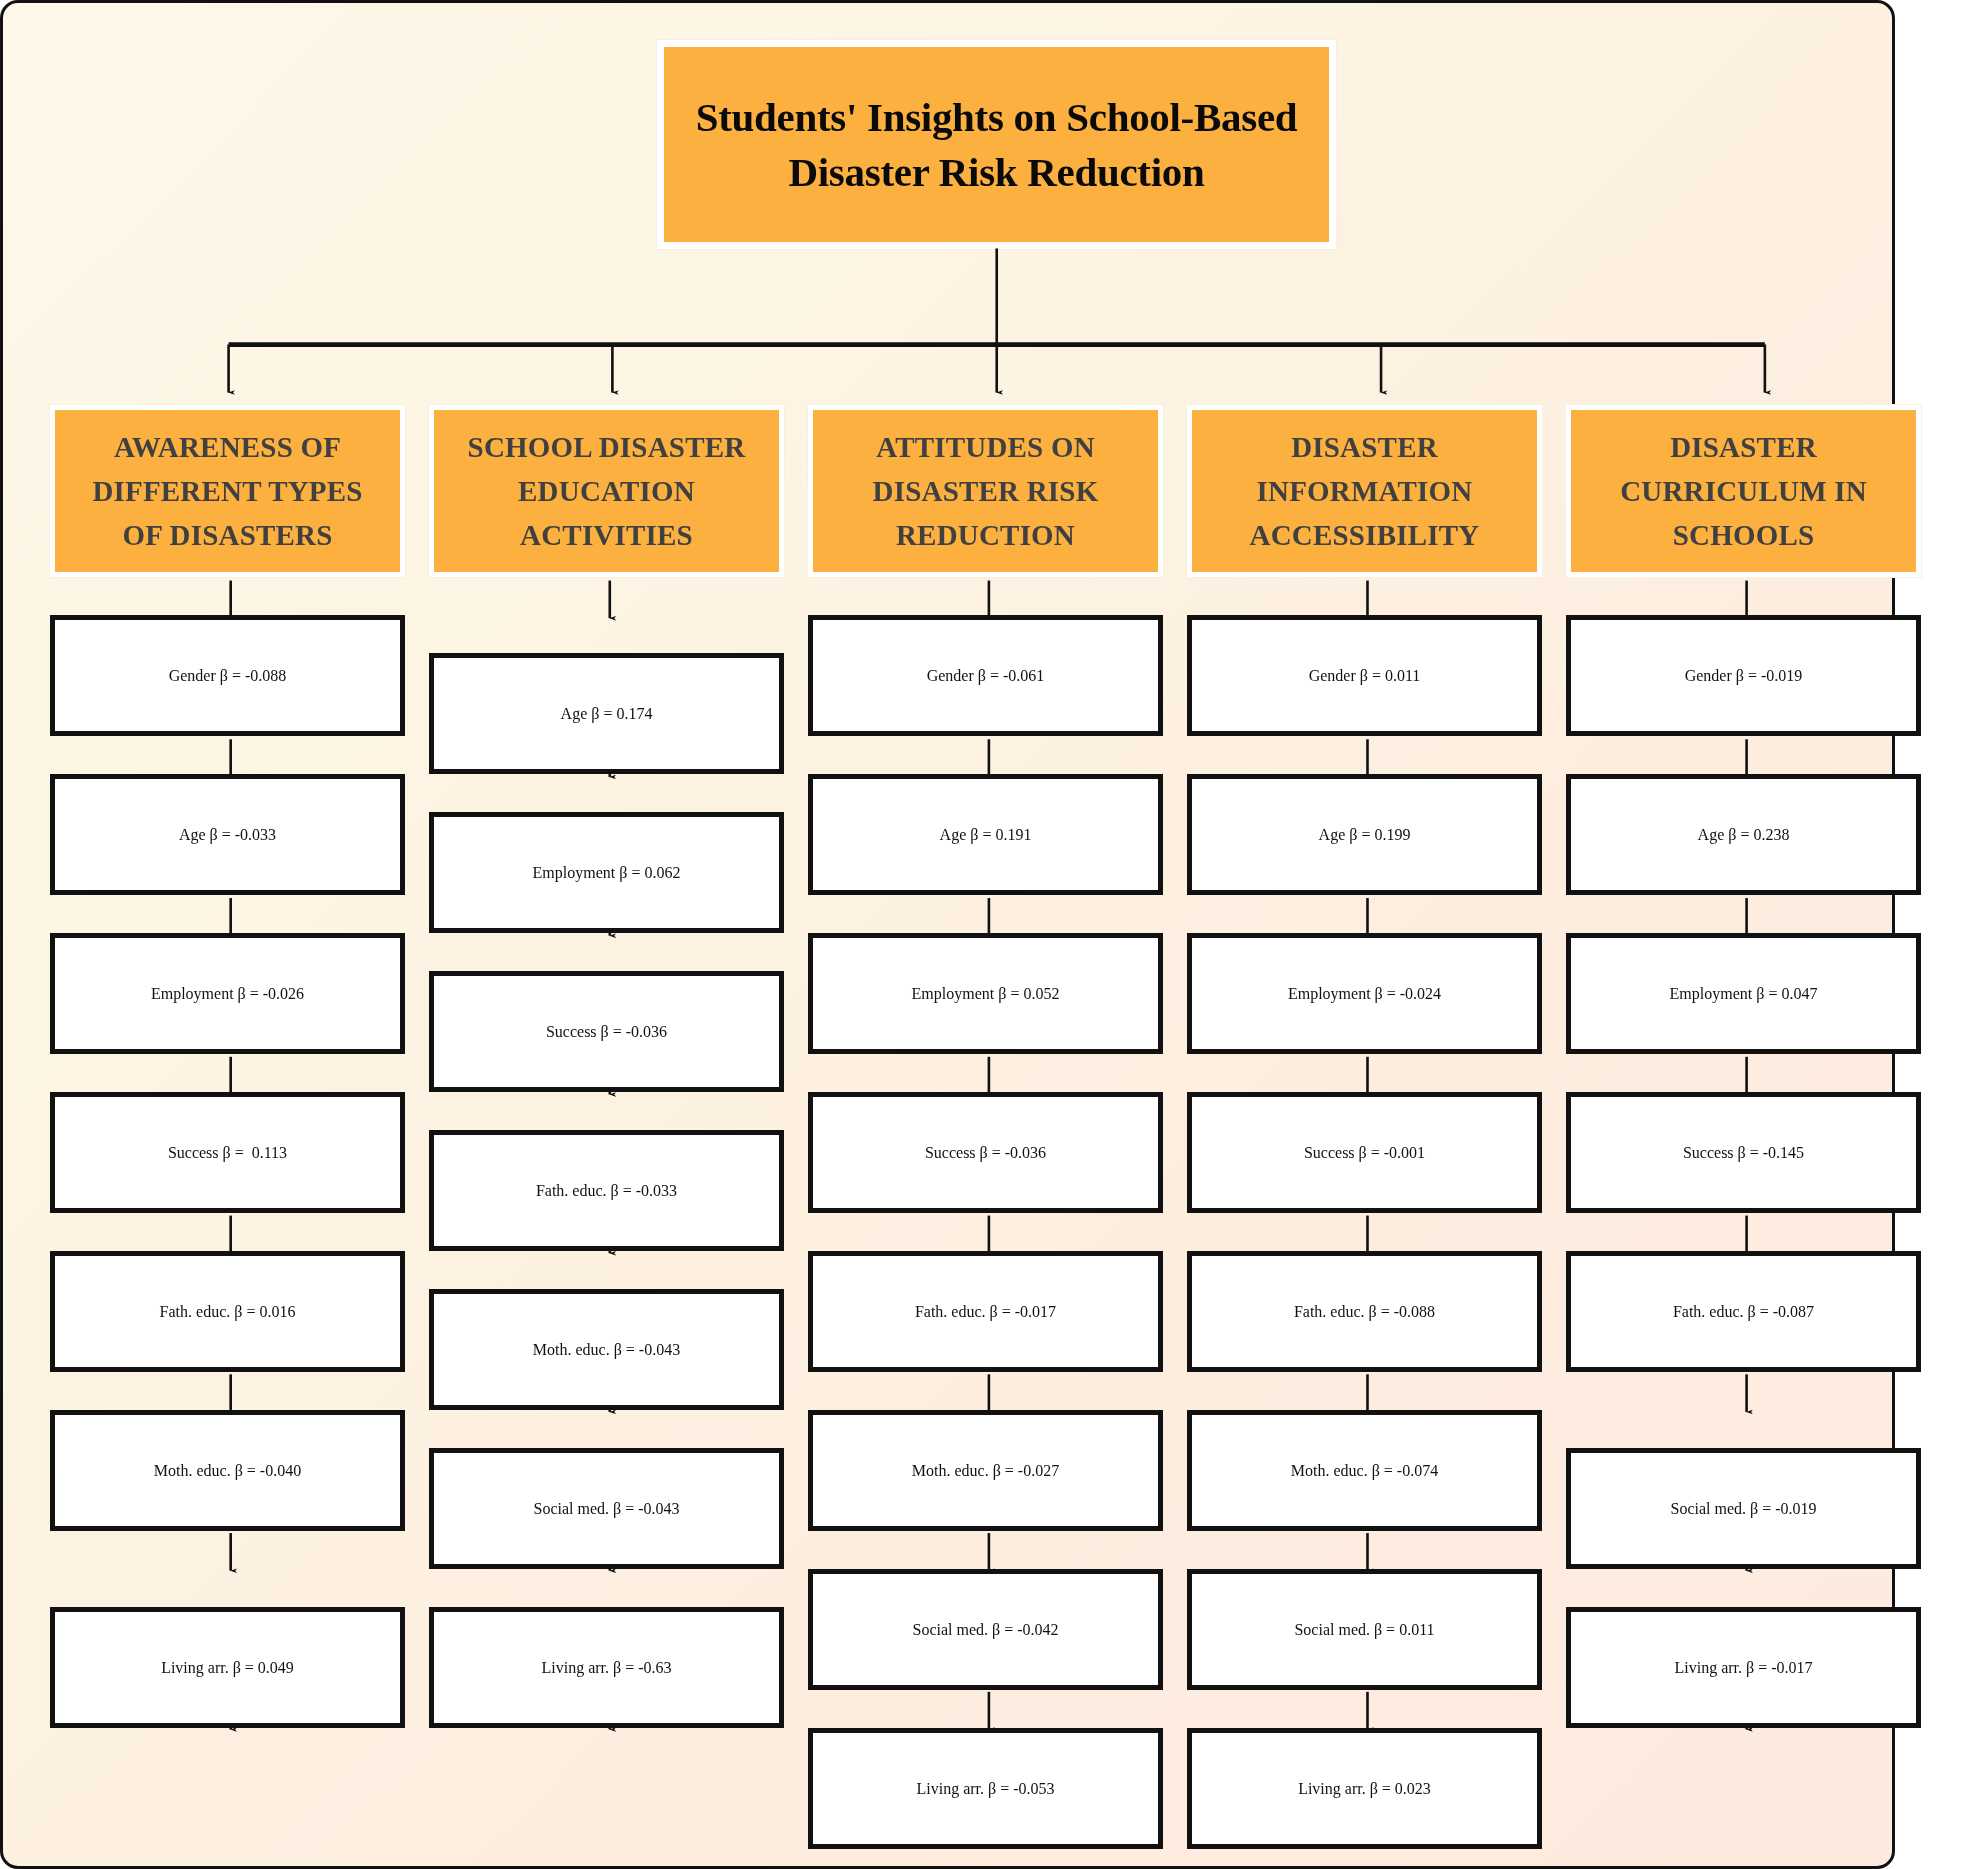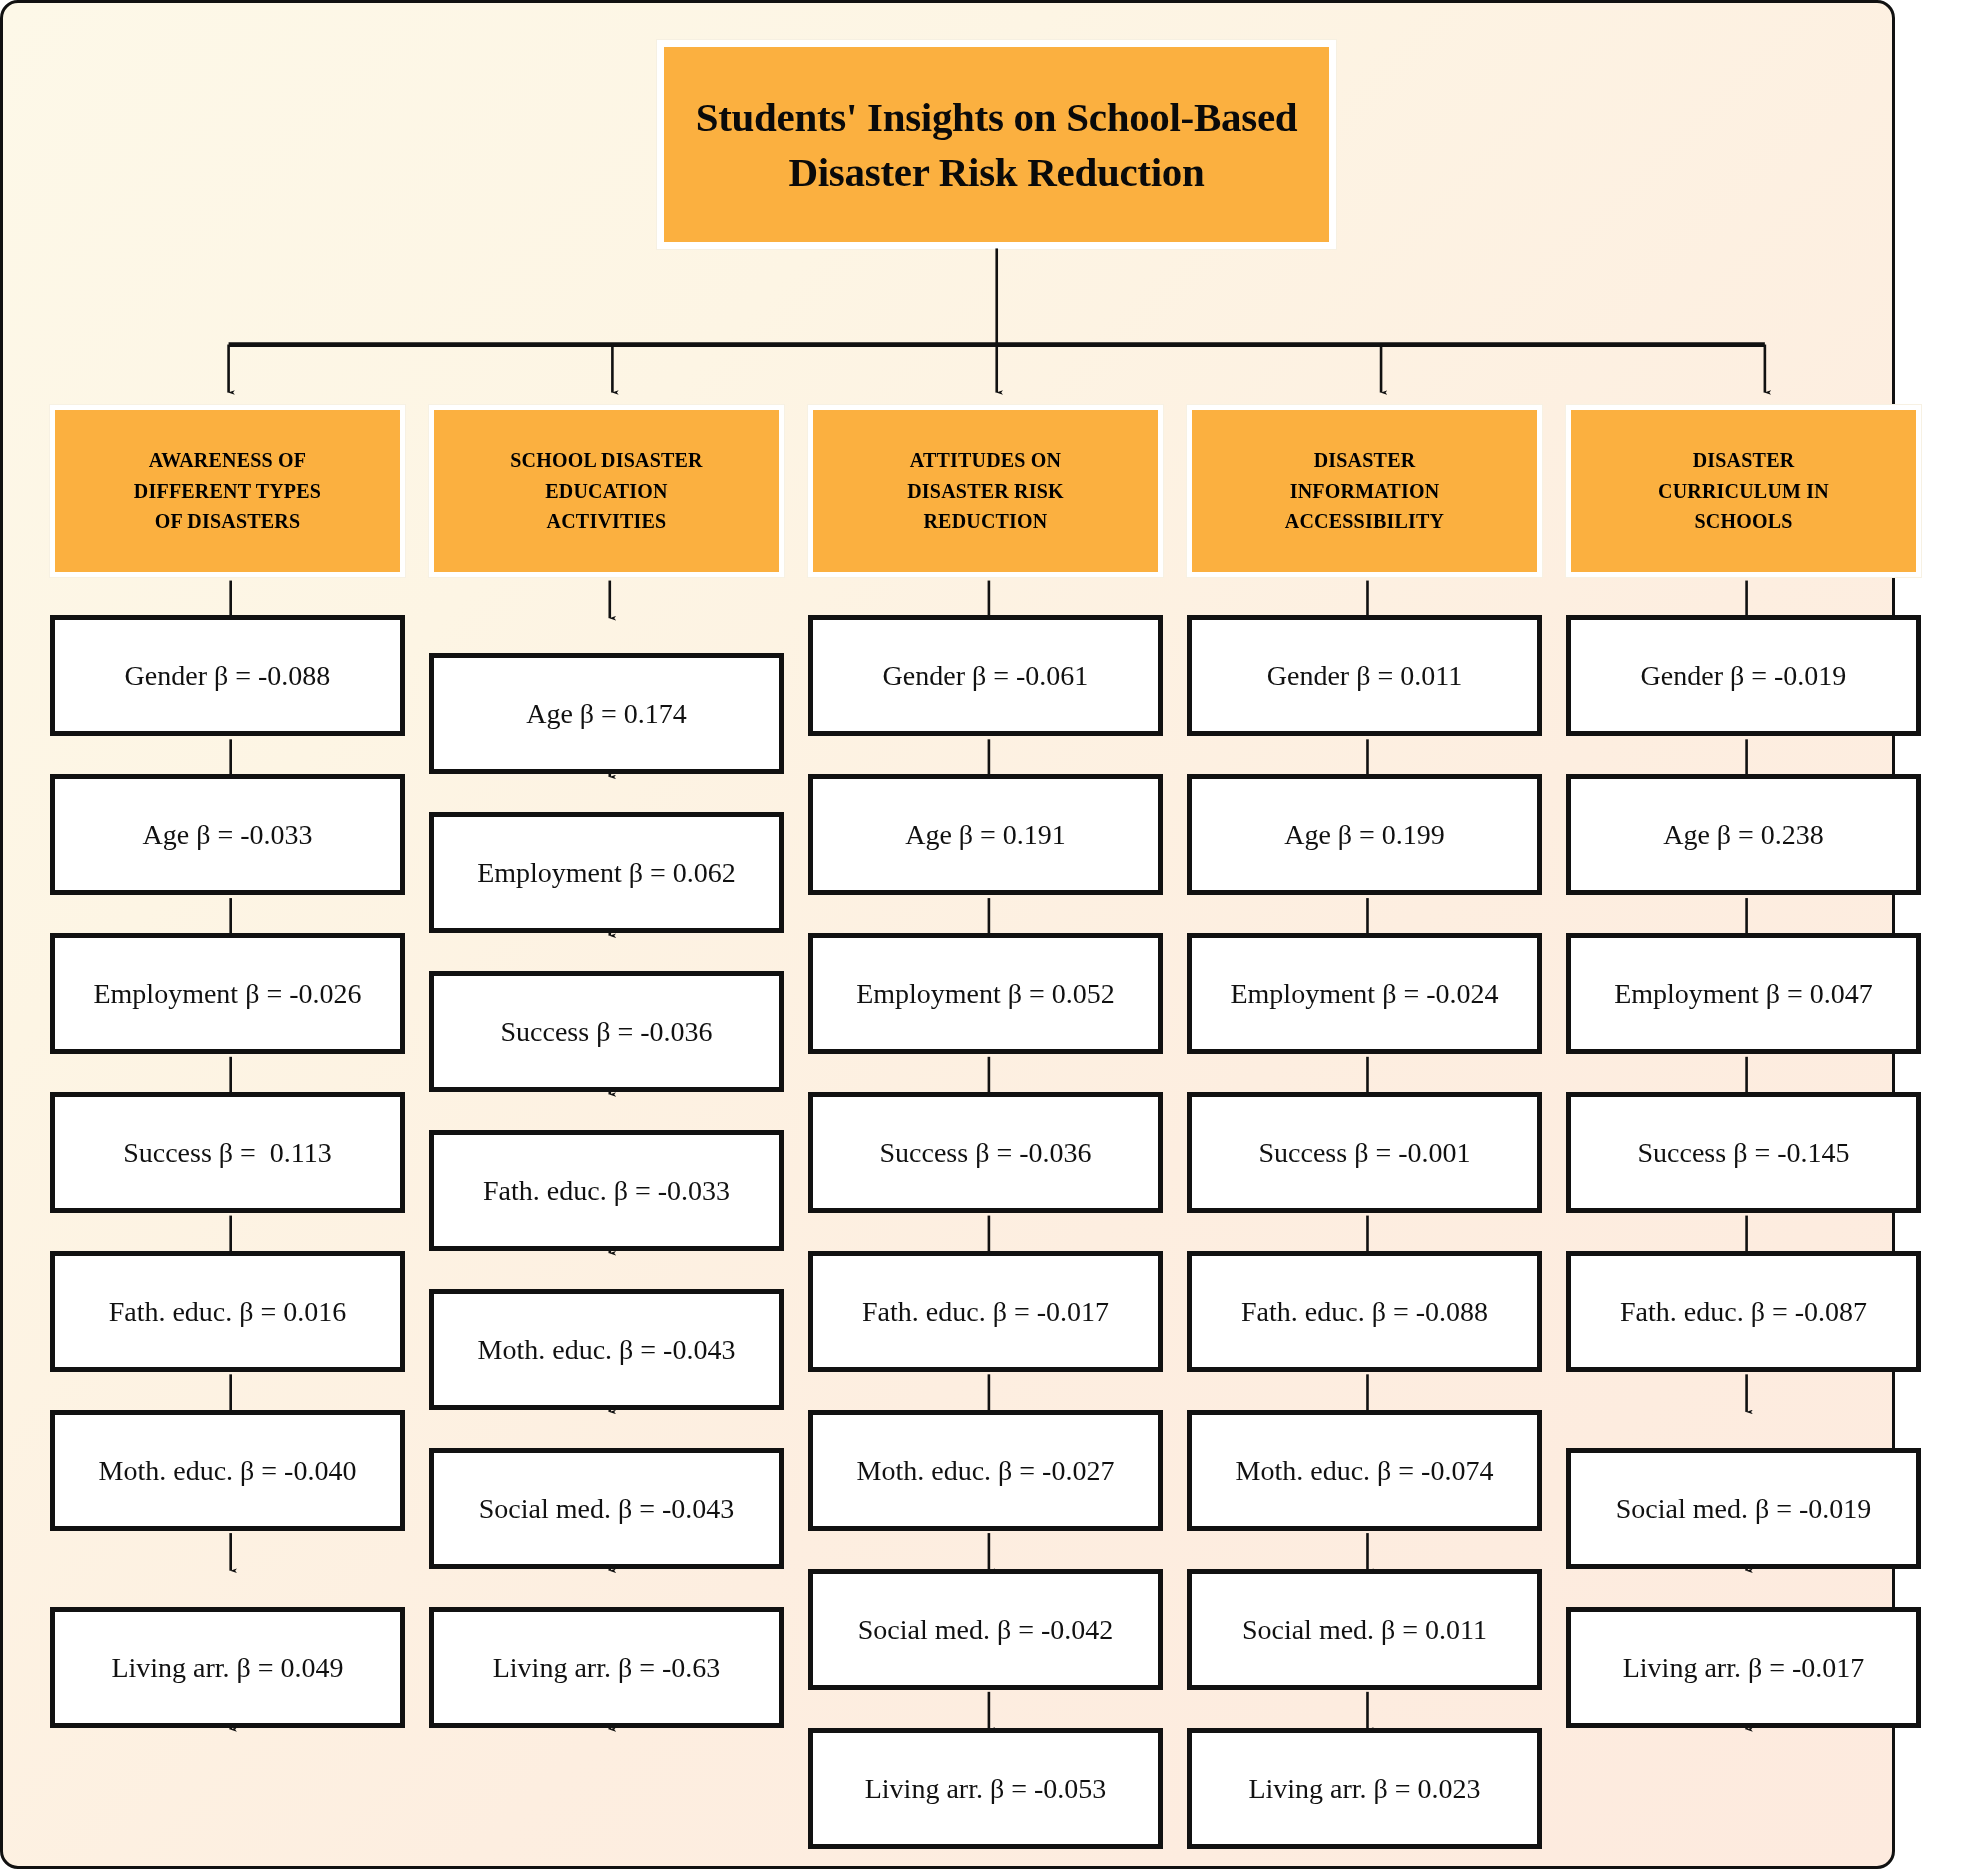--- a/index.html
+++ b/index.html
@@ -83,24 +83,24 @@
     background: #fbb040;
     border: 5.7px solid #ffffff;
     outline: 1px solid #f7f1e3;
     display: flex;
     align-items: center;
     justify-content: center;
     text-align: center;
     padding: 4.2px 8.4px;
   }
   .category-header .cat-text {
-    font-size: 20px;
+    font-size: 29px;
     font-weight: bold;
     line-height: 1.52;
-    color: #000000;
+    color: #404040;
     letter-spacing: 0.2px;
   }
 
   
   .arrow-gap {
     height: 38px;
     flex: 0 0 38px;
   }
 
   
@@ -108,21 +108,21 @@
     height: 121px;
     background: #ffffff;
     border: 5.7px solid #111111;
     display: flex;
     align-items: center;
     justify-content: center;
     text-align: center;
     padding: 3.1px 6.3px;
   }
   .beta-box .beta-text {
-    font-size: 28px;
+    font-size: 16px;
     line-height: 1.25;
     color: #111111;
     white-space: pre;
   }
 </style>
 </head>
 <body>
 
 <div id="diagram-canvas">
 

